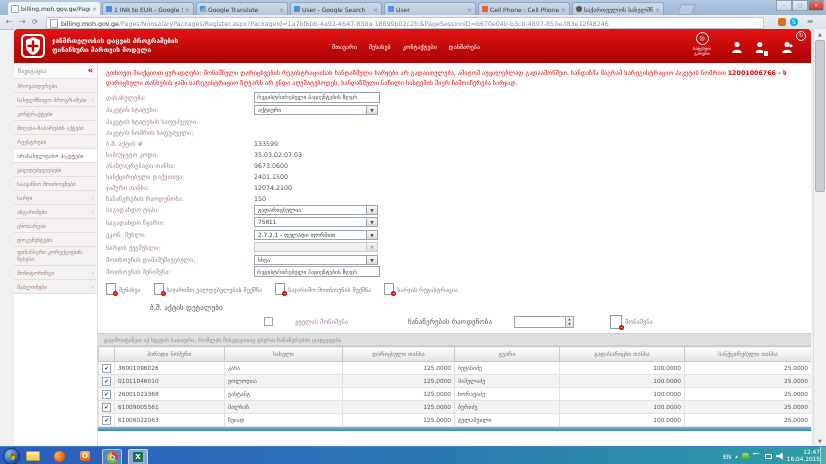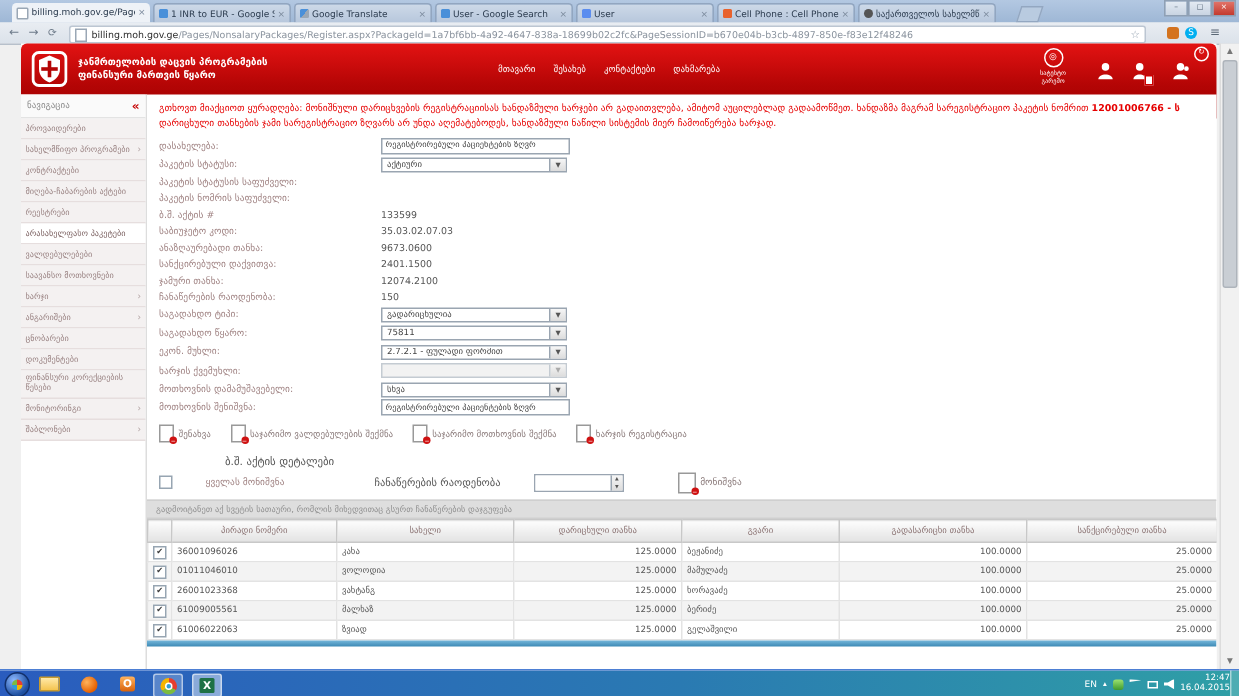--- a/index.html
+++ b/index.html
@@ -69,21 +69,21 @@
   .drop{width:10px;height:100%;border-left:1px solid #9aa5b1;background:linear-gradient(#f6f6f6,#dcdcdc);font-size:4.5px;color:#555;text-align:center;line-height:9px;flex:0 0 auto;}
   .selbox.dis{background:#f2f2f2;border-color:#c4cbd2;}
   .selbox.dis .drop{color:#aaa;border-color:#c4cbd2;}
 
   .btnrow{display:flex;gap:13px;align-items:center;margin:5px 0 0 8px;height:12px;}
   .abtn{display:flex;gap:3px;align-items:center;font-size:6px;color:#8a7a7a;}
   .dicon{width:8px;height:10px;background:#fff;border:1px solid #999;position:relative;flex:0 0 auto;}
   .dicon::after{content:"−";position:absolute;right:-3px;bottom:-2px;width:5px;height:5px;background:#cf1212;border-radius:50%;color:#fff;font-size:4px;line-height:5px;text-align:center;}
 
   .dtitle{margin:8px 0 0 8px;font-size:7.2px;color:#555;padding-left:44px;}
-  .dctrls{display:flex;align-items:center;gap:22px;margin:3px 0 0 8px;height:13px;}
+  .dctrls{display:flex;align-items:center;gap:22px;margin:3px 0 0 8px;height:13px;justify-content:center;}
   .cbx{width:7px;height:7px;border:1px solid #97a5b2;background:#fff;display:inline-flex;align-items:center;justify-content:center;font-size:5.5px;color:#3a3a3a;line-height:7px;flex:0 0 auto;}
   .cblbl{font-size:6.3px;color:#a08383;}
   .cntlbl{font-size:7px;color:#555;margin-left:38px;}
   .spinbox{display:flex;height:10px;border:1px solid #9aa5b1;background:#fff;width:58px;}
   .spininp{border:none;width:46px;font-size:6px;padding:0 2px;outline:none;}
   .spinbtns{width:9px;border-left:1px solid #9aa5b1;display:flex;flex-direction:column;background:linear-gradient(#f6f6f6,#dcdcdc);}
   .spinbtns span{flex:1;font-size:3.2px;line-height:4px;text-align:center;color:#555;}
   .mark{display:flex;gap:3px;align-items:center;font-size:6.3px;color:#8a7a7a;margin-left:14px;}
   .dicon.big{width:10px;height:12px;}
 
@@ -194,21 +194,21 @@
       <span class="blogo">
         <svg width="24" height="24" viewBox="0 0 24 24">
           <rect x="1" y="1" width="22" height="22" rx="4" fill="none" stroke="#fff" stroke-width="2"></rect>
           <path d="M12 3 L19 6 V12 C19 17 15 20 12 21 C9 20 5 17 5 12 V6 Z" fill="#fff"></path>
           <rect x="10.8" y="6.5" width="2.4" height="11" fill="#b40505"></rect>
           <rect x="6.5" y="10.8" width="11" height="2.4" fill="#b40505"></rect>
         </svg>
       </span>
       <div class="btitle">
         <div>ჯანმრთელობის დაცვის პროგრამების</div>
-        <div>ფინანსური მართვის წყარო</div>
+        <div>ფინანსური მართვის მოდული</div>
       </div>
       <div class="bnav">
         <span>მთავარი</span>
         <span>შესახებ</span>
         <span>კონტაქტები</span>
         <span>დახმარება</span>
       </div>
       <div class="env">
         <div class="envc">◎</div>
         <div class="envt">სატესტო გარემო</div>

